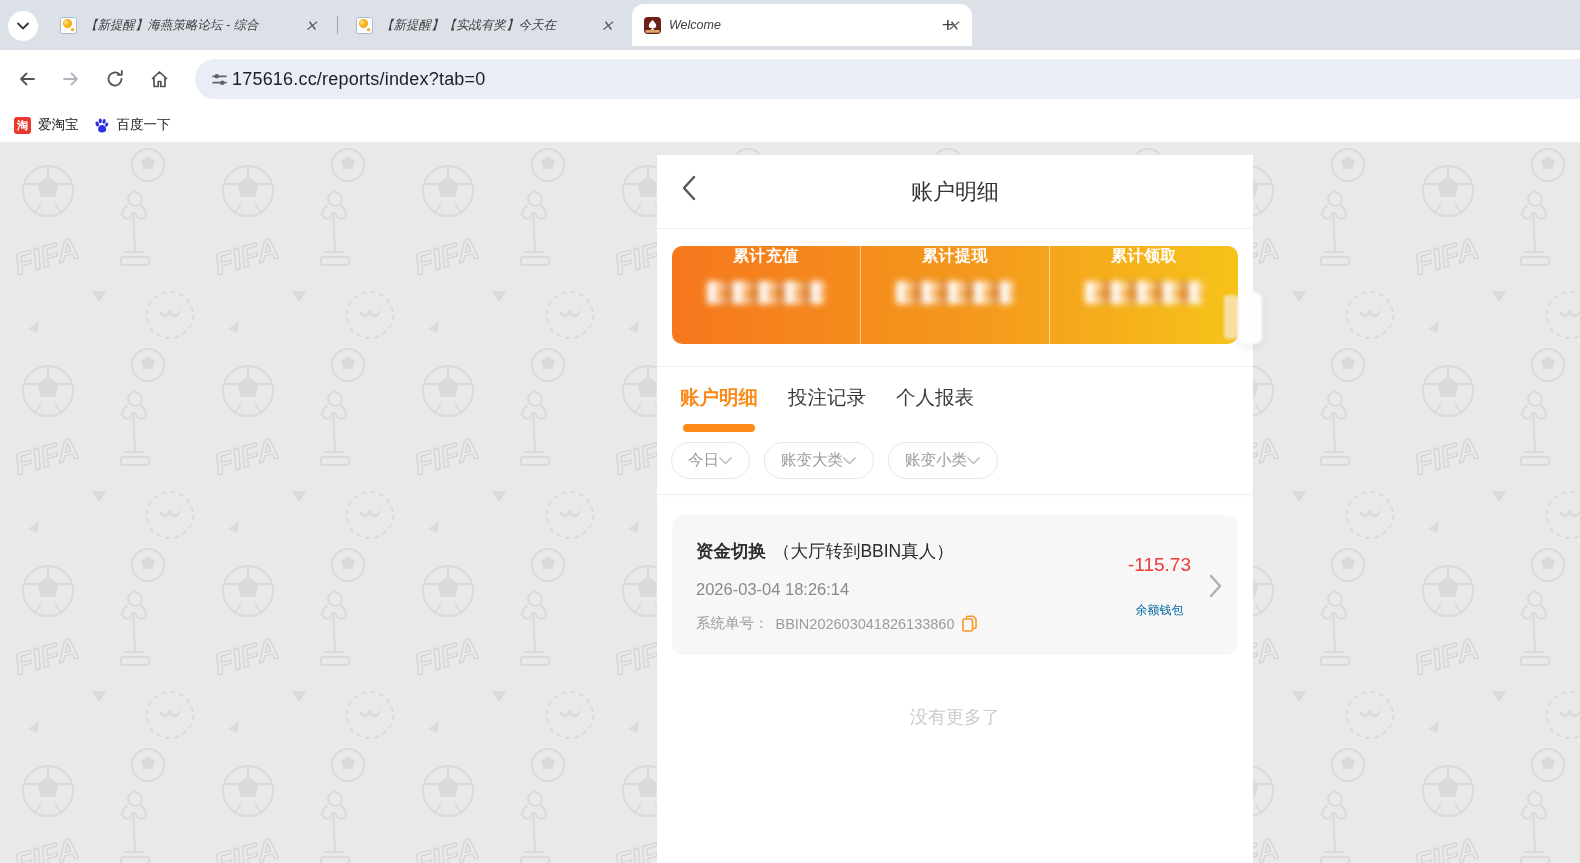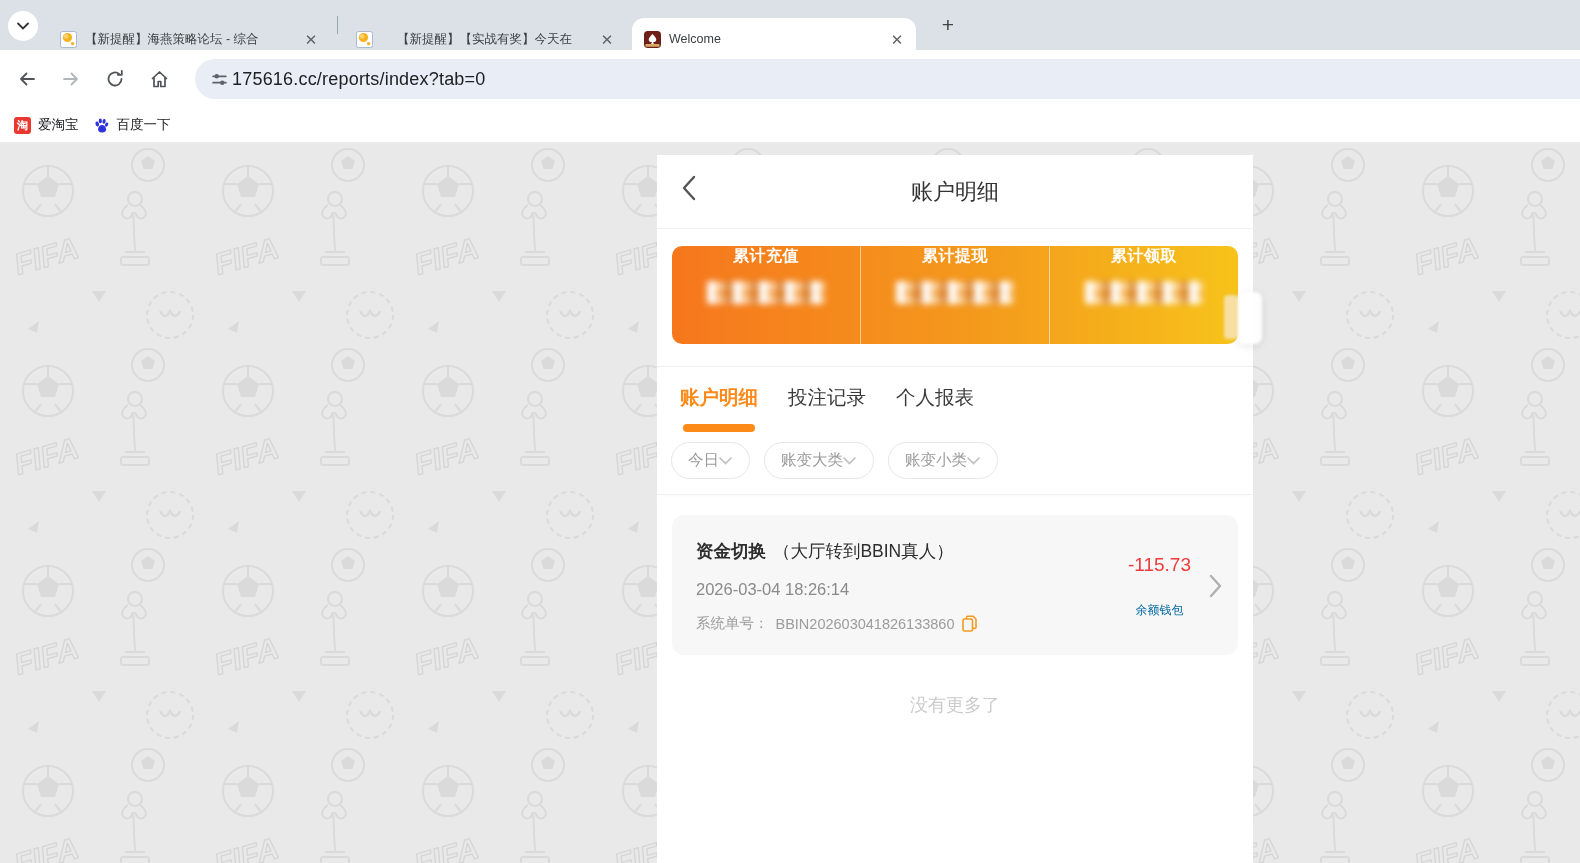--- a/index.html
+++ b/index.html
@@ -3,22 +3,22 @@
 <meta charset="utf-8">
 <style>
   * { margin:0; padding:0; box-sizing:border-box; }
   html,body { width:1580px; height:863px; overflow:hidden;
     font-family:"Liberation Sans", sans-serif; background:#fff; }
 
   
   .tabstrip { position:relative; height:50px; background:#dce1e7; }
   .tab-search-btn { position:absolute; left:8px; top:11px; width:30px; height:30px;
     background:#fff; border-radius:50%; display:flex; align-items:center; justify-content:center; cursor:pointer; }
-  .tab { position:absolute; top:18px; height:42px; display:flex; align-items:center;
-    padding:0 10px 0 12px; color:#3c4043; font-size:12.5px; }
+  .tab { position:absolute; top:4px; height:42px; display:flex; align-items:center;
+    padding:0 10px 0 12px; color:#3c4043; font-size:12.5px;font-style:italic; }
   .tab .title { flex:1; white-space:nowrap; overflow:hidden; margin:0 8px; }
   .tab.inactive { border-radius:8px; }
   .tab.active { background:#fff; border-radius:12px 12px 0 0; }
   .tab-close { width:18px; height:18px; border-radius:50%; display:flex; align-items:center;
     justify-content:center; color:#5f6368; font-size:15px; line-height:1; cursor:pointer; flex:0 0 auto; }
   .favicon { width:17px; height:17px; flex:0 0 auto; }
   .tab-sep { position:absolute; top:16px; width:1px; height:18px; background:#9aa6b2; }
   .newtab-btn { position:absolute; left:934px; top:11px; width:28px; height:28px; border-radius:50%;
     display:flex; align-items:center; justify-content:center; color:#444; font-size:21px; cursor:pointer; }
 
@@ -75,21 +75,21 @@
   .txn-title-row { font-size:17.5px; color:#2e2e2e; }
   .txn-type { font-weight:bold; }
   .txn-detail { margin-left:2px; }
   .txn-time { margin-top:17px; font-size:16.5px; color:#8a8a8a; }
   .txn-order { margin-top:15px; font-size:14.5px; color:#9c9c9c; display:flex; align-items:center; gap:7px; }
   .txn-right { display:flex; flex-direction:column; align-items:center; margin-right:8px; }
   .txn-amount { font-size:19px; color:#ee3a3a;text-align:center; }
   .txn-wallet { margin-top:26px; font-size:12px; color:#0369a1; }
   .txn-chevron { margin:0 2px 0 10px; }
 
-  .no-more { text-align:center; color:#cbcbcb; font-size:18px; margin-top:38px; }
+  .no-more { text-align:center; color:#cbcbcb; font-size:18px; margin-top:50px; }
 
   .float-blur { position:absolute; right:-9px; top:137px; width:24px; height:52px;
     background:rgba(255,255,255,.95); border-radius:7px; box-shadow:0 2px 8px rgba(0,0,0,.10); filter:blur(1.5px); }
   .float-blur::before { content:""; position:absolute; left:-14px; top:3px; width:14px; height:44px;
     background:rgba(246,230,195,.8); border-radius:4px; }
 </style>
 </head>
 <body>
 
 <div class="tabstrip">
@@ -104,32 +104,32 @@
       <rect x="0.5" y="0.5" width="16" height="16" rx="2" fill="#fdfdff" stroke="#a9b9cf"></rect>
       <circle cx="7.5" cy="6.5" r="4.6" fill="#f6b21d"></circle>
       <circle cx="6.2" cy="5.4" r="2.4" fill="#fcd36a"></circle>
       <circle cx="12.6" cy="12.6" r="1.7" fill="#f6b21d"></circle>
     </svg>
     <span class="title">【新提醒】海燕策略论坛 - 综合</span>
     <span class="tab-close">✕</span>
   </div>
   <div class="tab-sep" style="left:337px;"></div>
 
-  <div class="tab inactive" style="left:344px;width:282px;gap:16px;">
+  <div class="tab inactive" style="left:344px;width:282px;">
     <svg class="favicon" viewBox="0 0 17 17">
       <rect x="0.5" y="0.5" width="16" height="16" rx="2" fill="#fdfdff" stroke="#a9b9cf"></rect>
       <circle cx="7.5" cy="6.5" r="4.6" fill="#f6b21d"></circle>
       <circle cx="6.2" cy="5.4" r="2.4" fill="#fcd36a"></circle>
       <circle cx="12.6" cy="12.6" r="1.7" fill="#f6b21d"></circle>
     </svg>
     <span class="title">【新提醒】【实战有奖】今天在</span>
     <span class="tab-close">✕</span>
   </div>
 
-  <div class="tab active" style="left:632px;width:284px;">
+  <div class="tab active" style="left:632px;width:340px;">
     <svg class="favicon" viewBox="0 0 18 18">
       <rect x="0" y="0" width="18" height="18" rx="4" fill="#6d2018"></rect>
       <path d="M9 3.2 C6.4 6 5 7.4 5 9.2 a2.6 2.6 0 0 0 3.4 2.4 L7.4 14 h3.2 l-1 -2.4 A2.6 2.6 0 0 0 13 9.2 C13 7.4 11.6 6 9 3.2 Z" fill="#fff"></path>
       <rect x="1.5" y="13.8" width="15" height="3" rx="1" fill="#d8aa64"></rect>
     </svg>
     <span class="title">Welcome</span>
     <span class="tab-close">✕</span>
   </div>
 
   <div class="newtab-btn">+</div>

